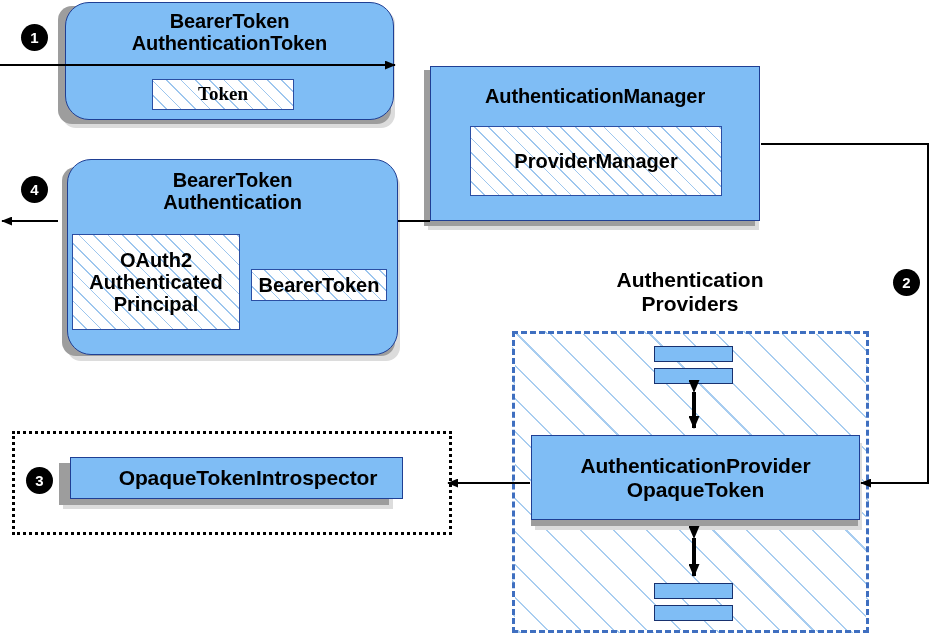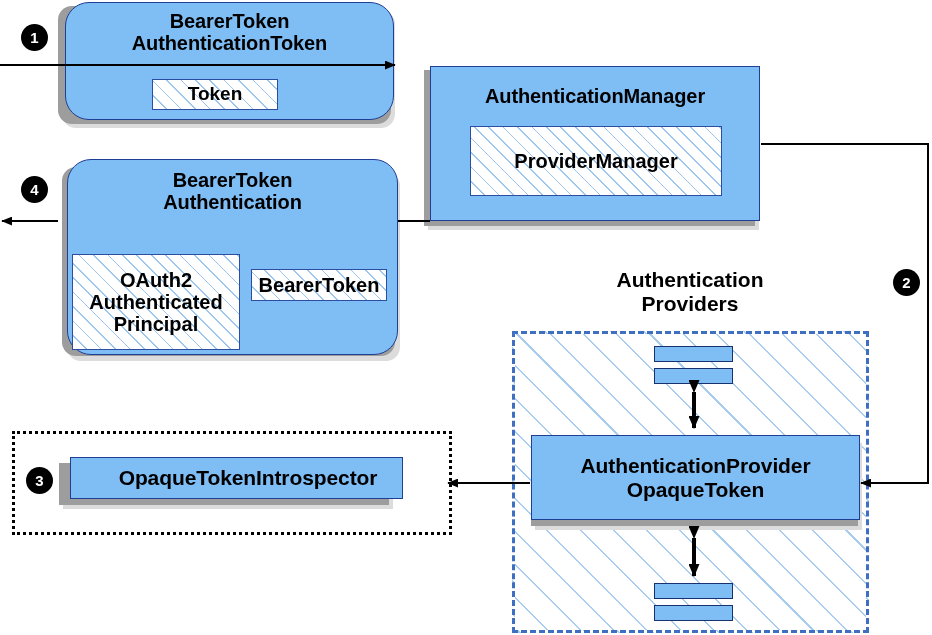--- a/index.html
+++ b/index.html
@@ -106,37 +106,37 @@
   <div class="dotbox black" style="left:12px;top:431px;width:440px;height:104px;"></div>
 
   <div class="dotbox blue" style="left:512px;top:331px;width:357px;height:302px;"></div>
 
   <div class="shadow-b sh-round" style="left:62px;top:10px;width:333px;height:118px;"></div>
   <div class="shadow-a sh-round" style="left:58px;top:6px;width:333px;height:118px;"></div>
   <div class="node rounded" style="left:65px;top:2px;width:329px;height:118px;padding-top:7px;font-size:20px;">
     <div class="node-title">BearerToken</div>
     <div class="node-title">AuthenticationToken</div>
   </div>
-  <div class="hatch" style="left:152px;top:79px;width:126px;height:31px;font-size:19px;">Token</div>
+  <div class="hatch" style="left:152px;top:79px;width:142px;height:31px;font-size:19px;font-family:Liberation Serif, serif;">Token</div>
 
   <div class="shadow-b" style="left:428px;top:74px;width:331px;height:156px;"></div>
   <div class="shadow-a" style="left:424px;top:70px;width:331px;height:156px;"></div>
   <div class="node" style="left:430px;top:66px;width:330px;height:155px;padding-top:18px;font-size:20px;">
     <div class="node-title">AuthenticationManager</div>
   </div>
   <div class="hatch" style="left:470px;top:126px;width:252px;height:70px;font-size:20px;">ProviderManager</div>
 
   <div class="shadow-b sh-round" style="left:67px;top:172px;width:333px;height:189px;"></div>
   <div class="shadow-a sh-round" style="left:62px;top:167px;width:333px;height:189px;"></div>
   <div class="node rounded" style="left:67px;top:159px;width:331px;height:196px;padding-top:9px;font-size:20px;">
     <div class="node-title">BearerToken</div>
     <div class="node-title">Authentication</div>
   </div>
   <div class="hatch" style="left:72px;top:234px;width:168px;height:96px;font-size:20px;
-              flex-direction:column;margin-top:20px;">
+              flex-direction:column;">
     <span>OAuth2</span>
     <span>Authenticated</span>
     <span>Principal</span>
   </div>
   <div class="hatch" style="left:251px;top:269px;width:136px;height:32px;font-size:20px;z-index:8;">BearerToken</div>
 
   <div class="plain-label" style="left:560px;top:268px;width:260px;font-size:21px;">
     <div>Authentication</div>
     <div>Providers</div>
   </div>

